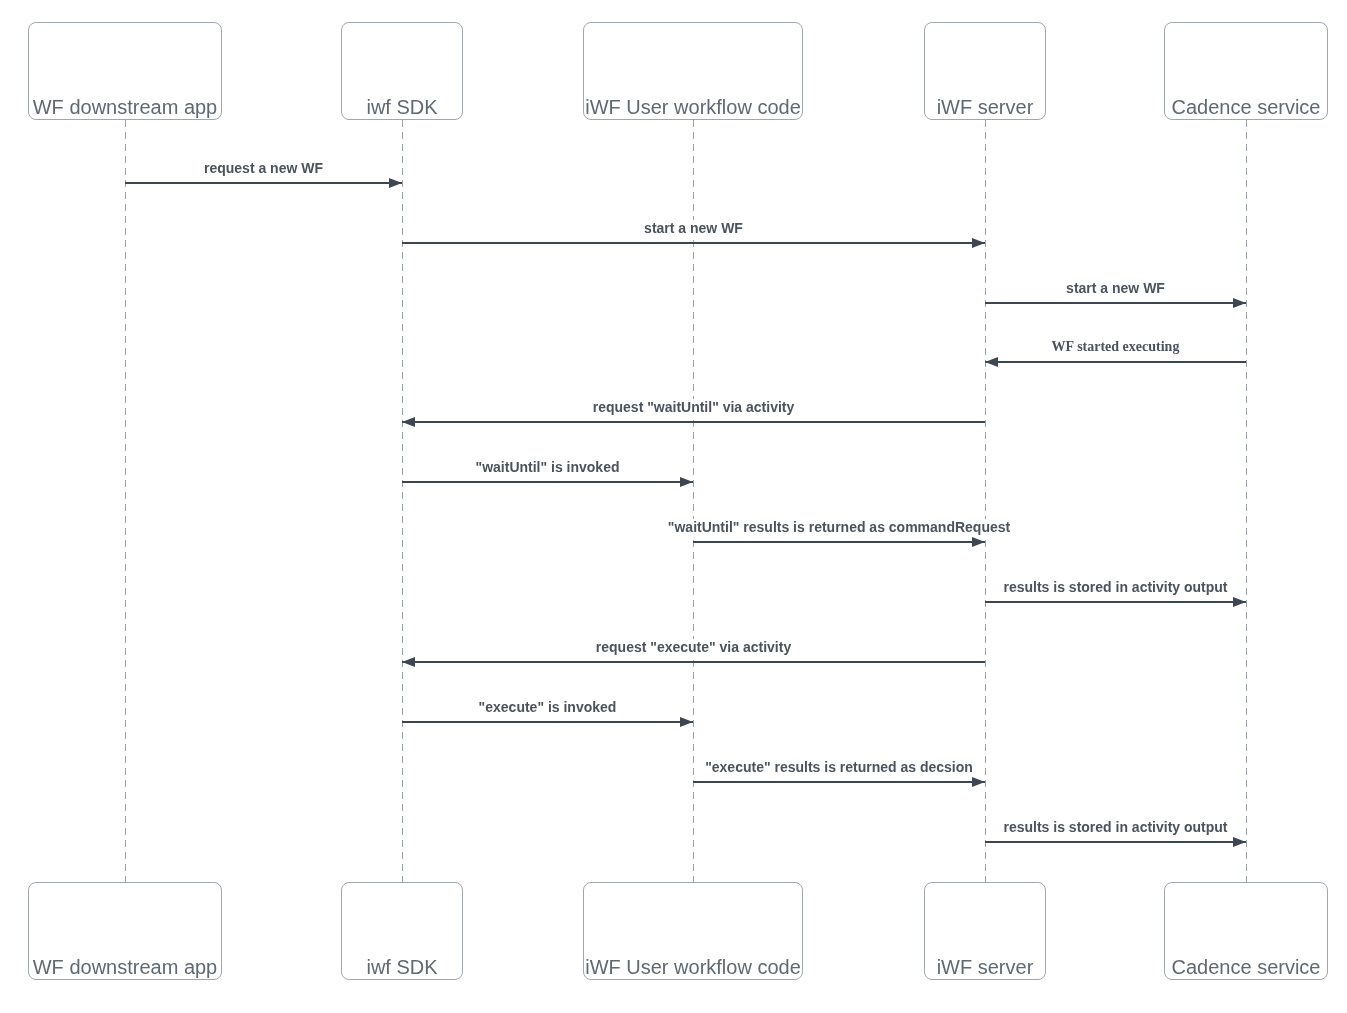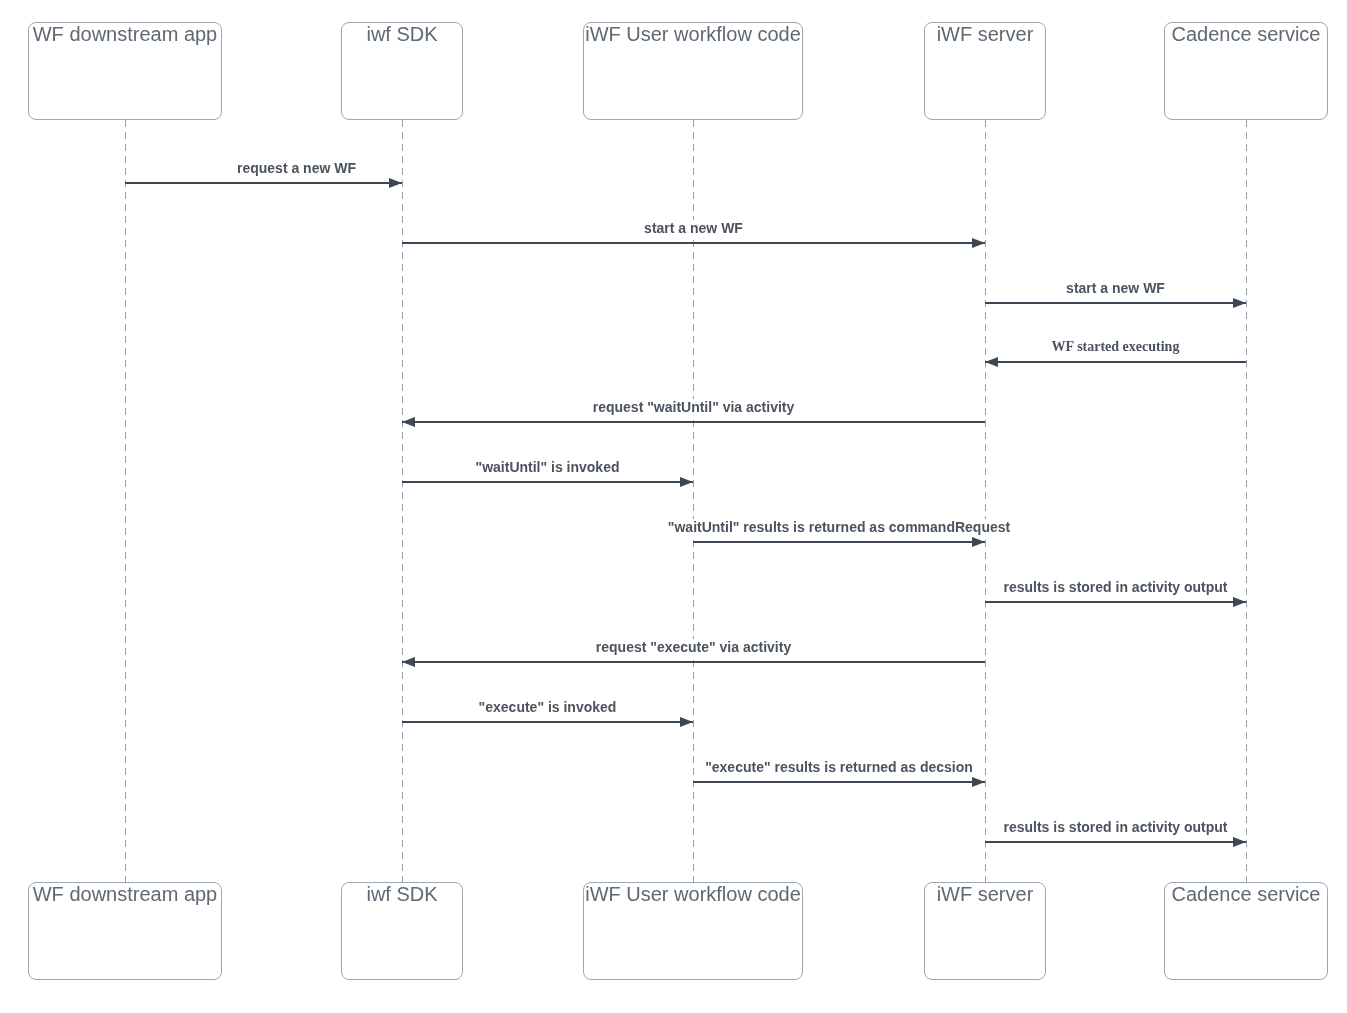--- a/index.html
+++ b/index.html
@@ -14,21 +14,21 @@
     background: #ffffff;
     overflow: hidden;
     font-family: "Liberation Sans", sans-serif;
   }
   .pbox {
     position: absolute;
     background: #ffffff;
     border: 1px solid #a0a7b0;
     border-radius: 8px;
     display: flex;
-    align-items: flex-start;
+    align-items: flex-end;
     justify-content: center;
     font-size: 20px;
     color: #5f6973;
     z-index: 2;
     box-sizing: border-box;
     white-space: nowrap;
   }
   .lifeline {
     position: absolute;
     width: 1px;
@@ -106,21 +106,21 @@
     <div class="lifeline" style="left: 1246px; top: 120px; height: 762px;"></div>
     <div class="pbox" style="left: 1164px; top: 22px; width: 164px; height: 98px;">
       <span>Cadence service</span>
     </div>
     <div class="pbox" style="left: 1164px; top: 882px; width: 164px; height: 98px;">
       <span>Cadence service</span>
     </div>
     <div class="msg-line" style="left: 125px; top: 182px; width: 277px;">
       <div class="arrowhead right"></div>
     </div>
-    <div class="msg-label" style="left: 263.5px; top: 160px; margin-left: 33px;">request a new WF</div>
+    <div class="msg-label" style="left: 263.5px; top: 160px;">request a new WF</div>
     <div class="msg-line" style="left: 402px; top: 242px; width: 583px;">
       <div class="arrowhead right"></div>
     </div>
     <div class="msg-label" style="left: 693.5px; top: 220px;">start a new WF</div>
     <div class="msg-line" style="left: 985px; top: 302px; width: 261px;">
       <div class="arrowhead right"></div>
     </div>
     <div class="msg-label" style="left: 1115.5px; top: 280px;">start a new WF</div>
     <div class="msg-line" style="left: 985px; top: 361px; width: 261px;">
       <div class="arrowhead left"></div>

